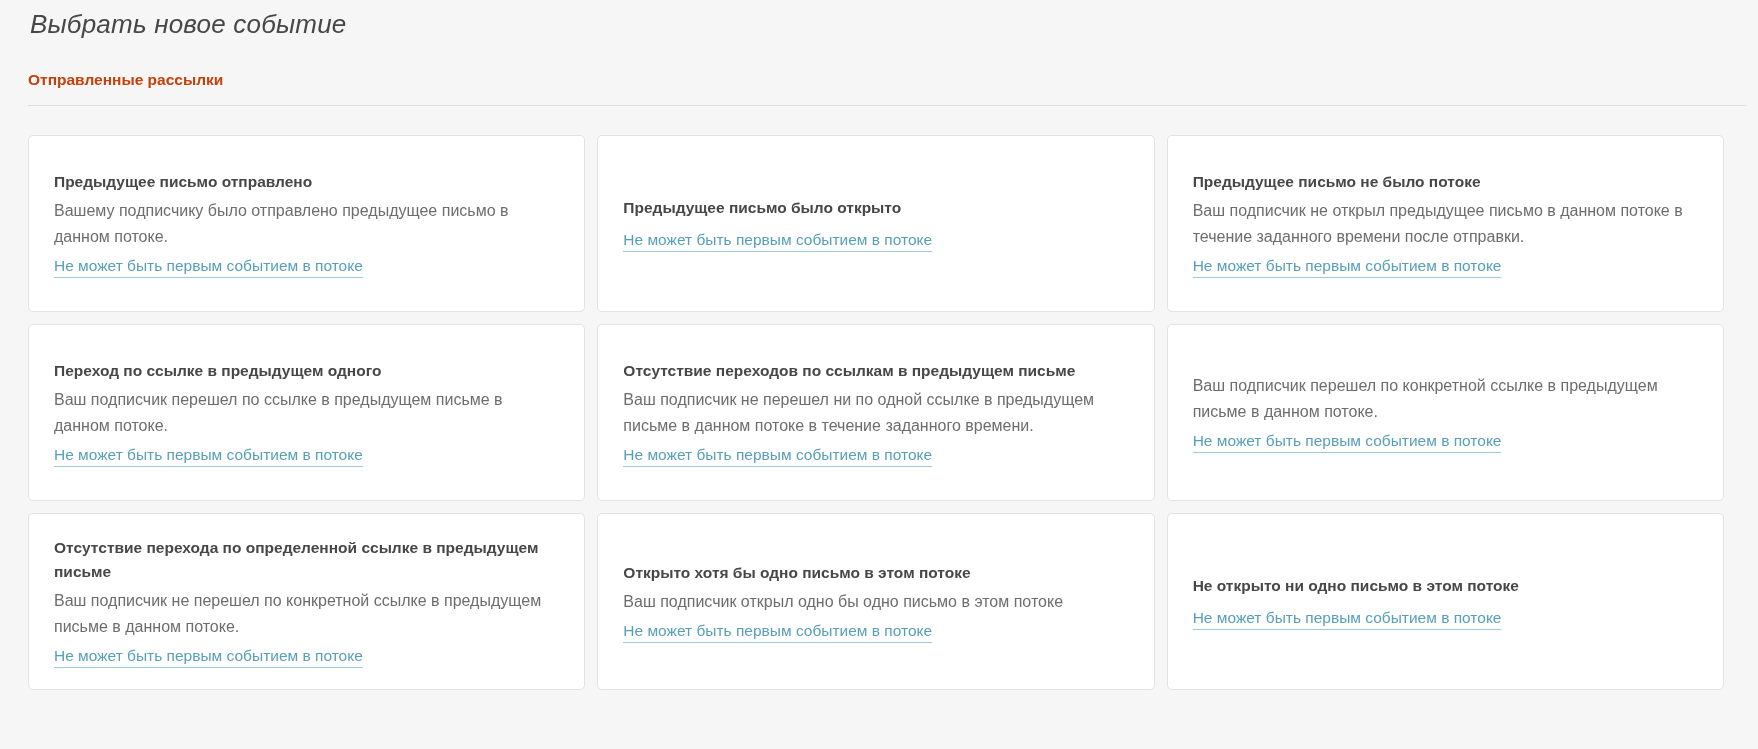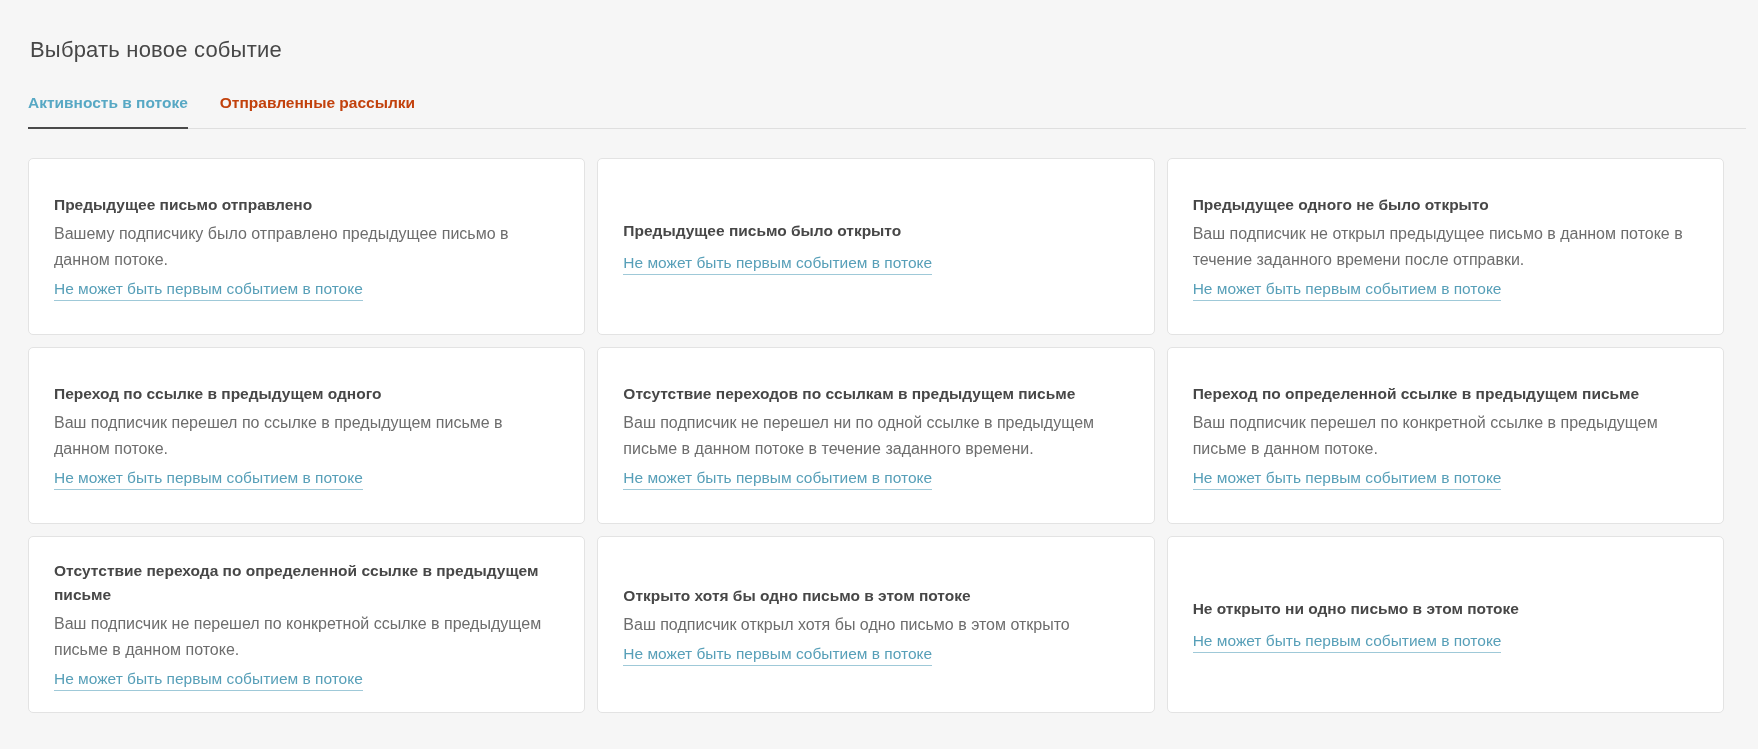--- a/index.html
+++ b/index.html
@@ -7,22 +7,23 @@
   body {
     width: 1758px;
     height: 749px;
     background: #f6f6f6;
     font-family: "Liberation Sans", sans-serif;
     overflow: hidden;
     -webkit-font-smoothing: antialiased;
   }
 
   .page-title {
-    margin: 37px 0 0 30px;
-    font-size: 22px;
+    margin: 9px 0 0 30px;
+    font-size: 26px;
+    font-style: italic;
     color: #474747;
     letter-spacing: 0.2px;
   }
 
   .tabs-bar {
     margin: 31px 12px 0 28px;
     display: flex;
     gap: 32px;
     border-bottom: 1px solid #dfdfdf;
   }
@@ -84,70 +85,68 @@
     padding-bottom: 1px;
     cursor: pointer;
   }
 </style>
 </head>
 <body>
 
 <div class="page-title">Выбрать новое событие</div>
 
 <div class="tabs-bar">
-  <div class="tab active">Активность в потоке</div>
   <div class="tab">Отправленные рассылки</div>
 </div>
 
 <div class="cards-grid">
 
   <div class="card">
     <div class="card-title">Предыдущее письмо отправлено</div>
     <div class="card-desc">Вашему подписчику было отправлено предыдущее письмо в данном потоке.</div>
     <a class="card-note">Не может быть первым событием в потоке</a>
   </div>
 
   <div class="card">
     <div class="card-title">Предыдущее письмо было открыто</div>
     <a class="card-note">Не может быть первым событием в потоке</a>
   </div>
 
   <div class="card">
-    <div class="card-title">Предыдущее одного не было открыто</div>
+    <div class="card-title">Предыдущее письмо не было потоке</div>
     <div class="card-desc">Ваш подписчик не открыл предыдущее письмо в данном потоке в течение заданного времени после отправки.</div>
     <a class="card-note">Не может быть первым событием в потоке</a>
   </div>
 
   <div class="card">
     <div class="card-title">Переход по ссылке в предыдущем одного</div>
     <div class="card-desc">Ваш подписчик перешел по ссылке в предыдущем письме в данном потоке.</div>
     <a class="card-note">Не может быть первым событием в потоке</a>
   </div>
 
   <div class="card">
     <div class="card-title">Отсутствие переходов по ссылкам в предыдущем письме</div>
     <div class="card-desc">Ваш подписчик не перешел ни по одной ссылке в предыдущем письме в данном потоке в течение заданного времени.</div>
     <a class="card-note">Не может быть первым событием в потоке</a>
   </div>
 
   <div class="card">
-    <div class="card-title">Переход по определенной ссылке в предыдущем письме</div>
     <div class="card-desc">Ваш подписчик перешел по конкретной ссылке в предыдущем письме в данном потоке.</div>
     <a class="card-note">Не может быть первым событием в потоке</a>
   </div>
 
   <div class="card">
     <div class="card-title">Отсутствие перехода по определенной ссылке в предыдущем письме</div>
     <div class="card-desc">Ваш подписчик не перешел по конкретной ссылке в предыдущем письме в данном потоке.</div>
     <a class="card-note">Не может быть первым событием в потоке</a>
   </div>
 
   <div class="card">
     <div class="card-title">Открыто хотя бы одно письмо в этом потоке</div>
-    <div class="card-desc">Ваш подписчик открыл хотя бы одно письмо в этом открыто</div>
+    <div class="card-desc">Ваш подписчик открыл одно бы одно письмо в этом потоке</div>
     <a class="card-note">Не может быть первым событием в потоке</a>
   </div>
 
   <div class="card">
     <div class="card-title">Не открыто ни одно письмо в этом потоке</div>
     <a class="card-note">Не может быть первым событием в потоке</a>
   </div>
 
 </div>
 

